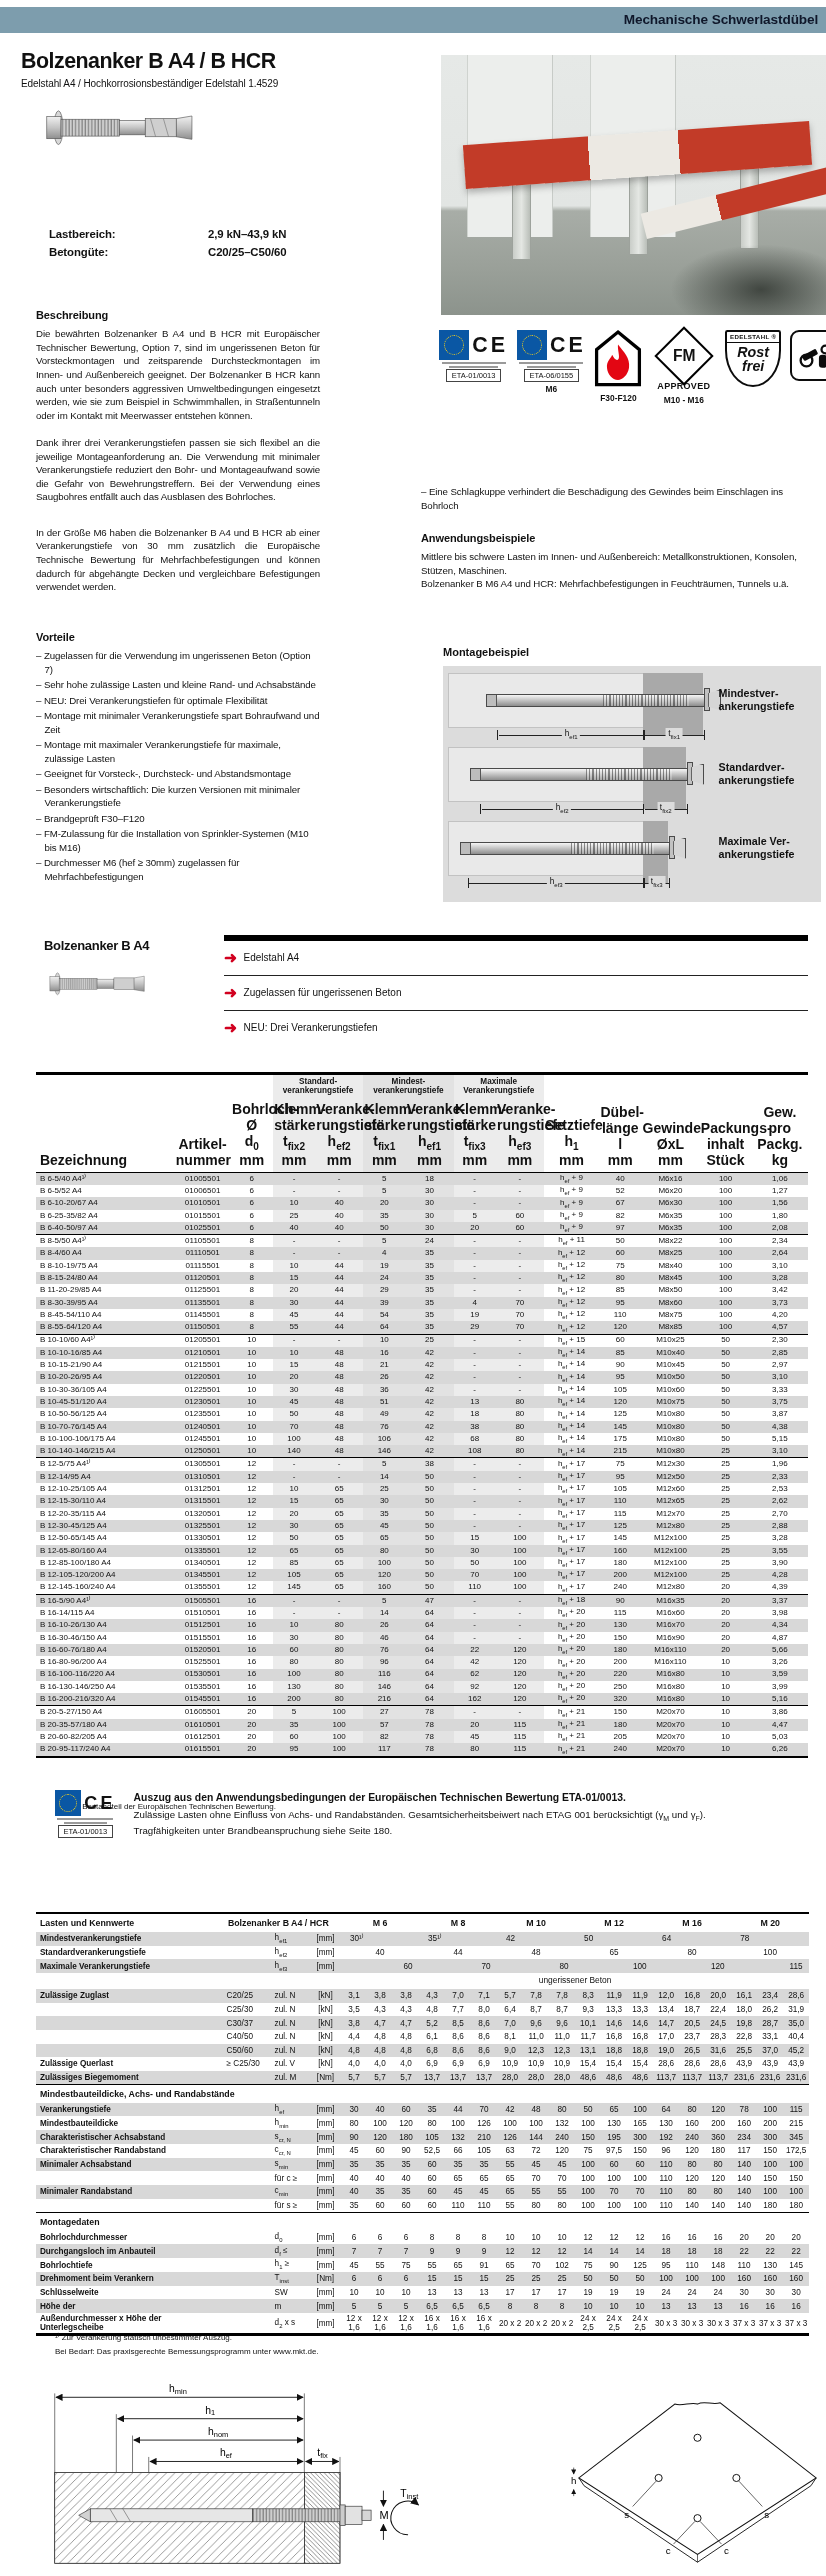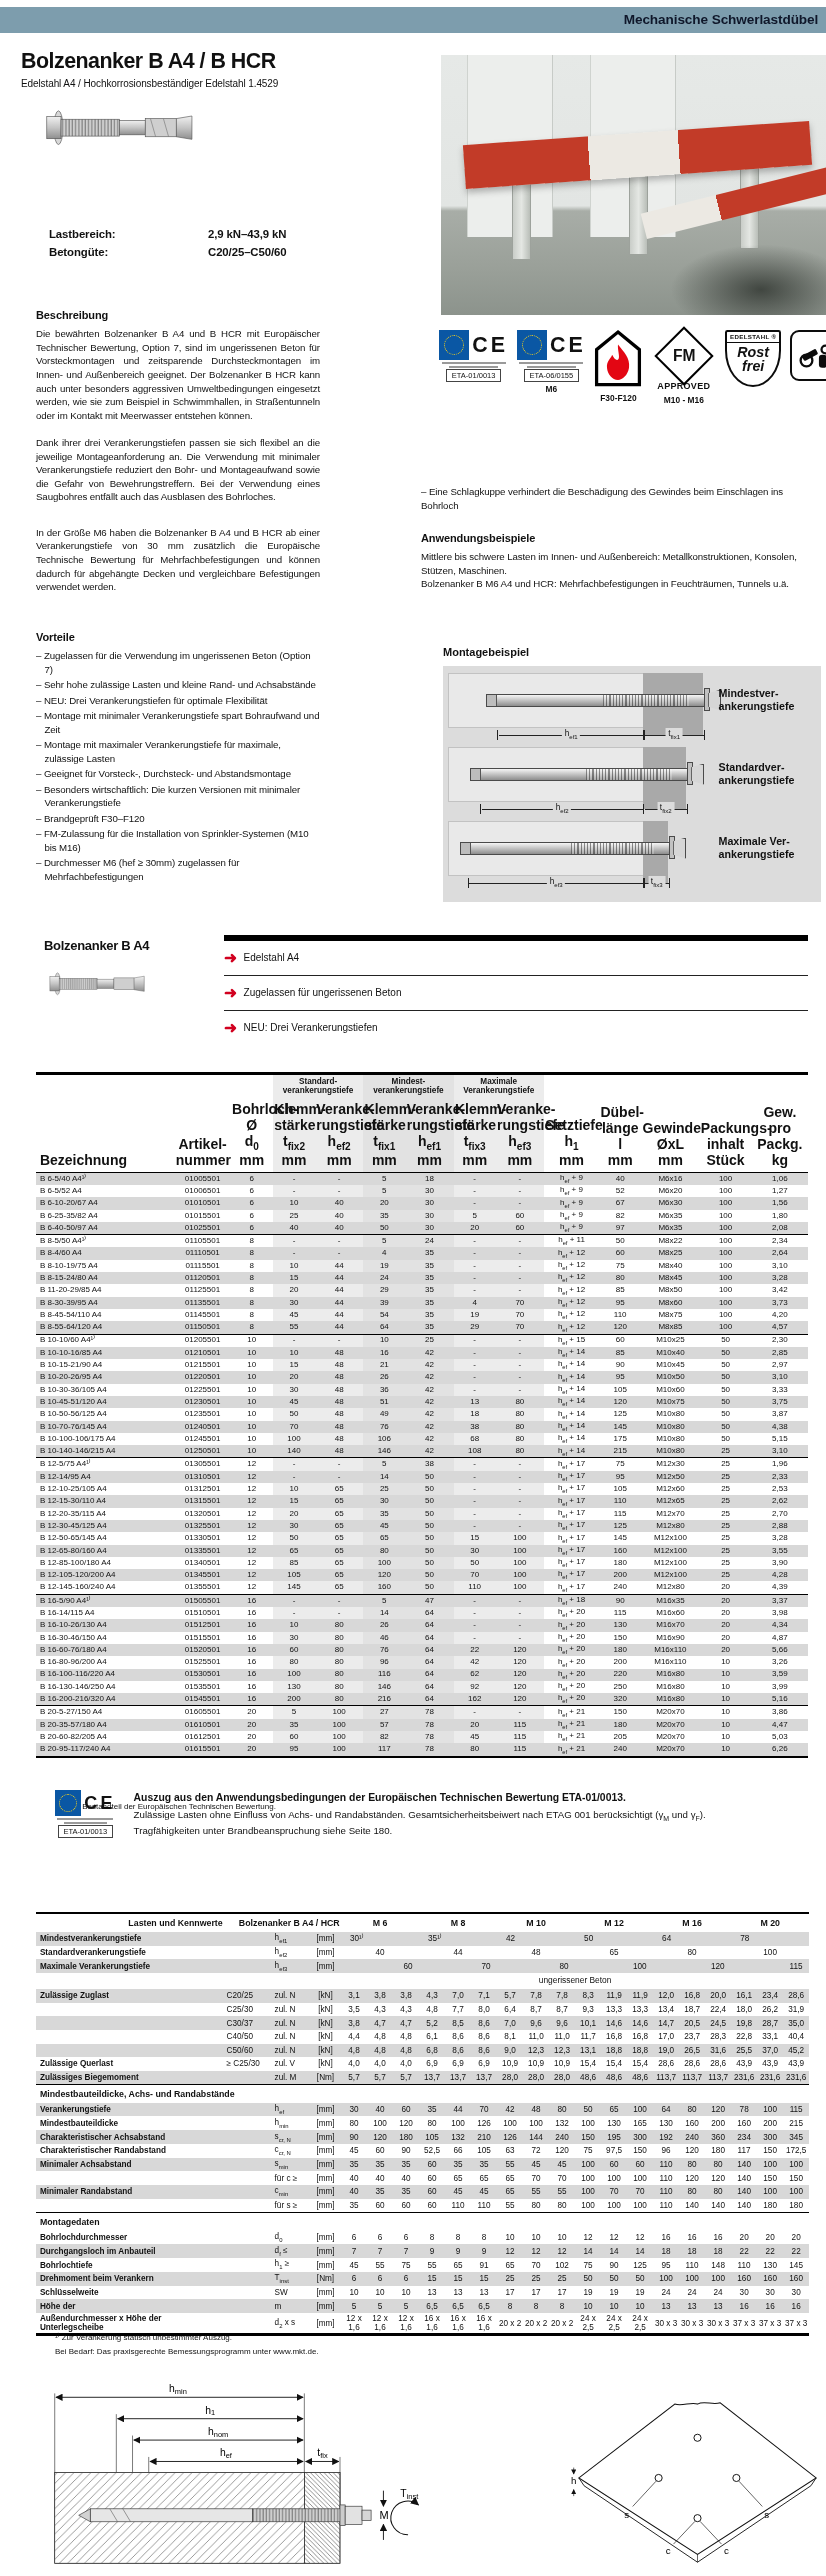--- a/index.html
+++ b/index.html
@@ -94,21 +94,21 @@
   .etasec{top:1790px;left:55px;width:756px;display:flex;gap:18px;}
   .etasec .txt{font-size:9.7px;line-height:1.45;}
   .etasec .hd{font-size:10.4px;font-weight:bold;margin-bottom:2.6px;}
   .ce-badge-sm .eu{width:26px;height:26px;}
   .ce-badge-sm .stars{width:15.6px;height:15.6px;}
   .ce-badge-sm .ce-word{font-size:18px;}
   
   .loadtable-wrap{top:1912px;left:36px;width:772px;}
   table.lt{border-collapse:collapse;width:772px;border-top:2.6px solid #000;border-bottom:3.2px solid #000;table-layout:fixed;}
   table.lt th{font-size:8.8px;font-weight:bold;padding:3.9px 1.3px;text-align:center;}
-  table.lt th.l{text-align:right;padding-left:3.9px;}
+  table.lt th.l{text-align:left;padding-left:3.9px;}
   table.lt td{font-size:8.2px;padding:1.3px 0.6px;text-align:center;height:11px;line-height:1.1;}
   table.lt td.lab{text-align:left;padding-left:3.9px;font-weight:bold;white-space:pre-line;}
   table.lt td.grade{text-align:left;padding-left:2.6px;}
   table.lt td.sym{text-align:left;padding-left:2.6px;}
   table.lt td.unit{text-align:center;}
   table.lt tr.g td{background:#d8d8d8;}
   table.lt td.a1{text-align:left;padding-left:9px;}
   table.lt td.a2{text-align:center;}
   table.lt td.a3{text-align:right;padding-right:6.5px;}
   table.lt td.band{text-align:center;font-size:8.4px;padding:2.6px 0;}

